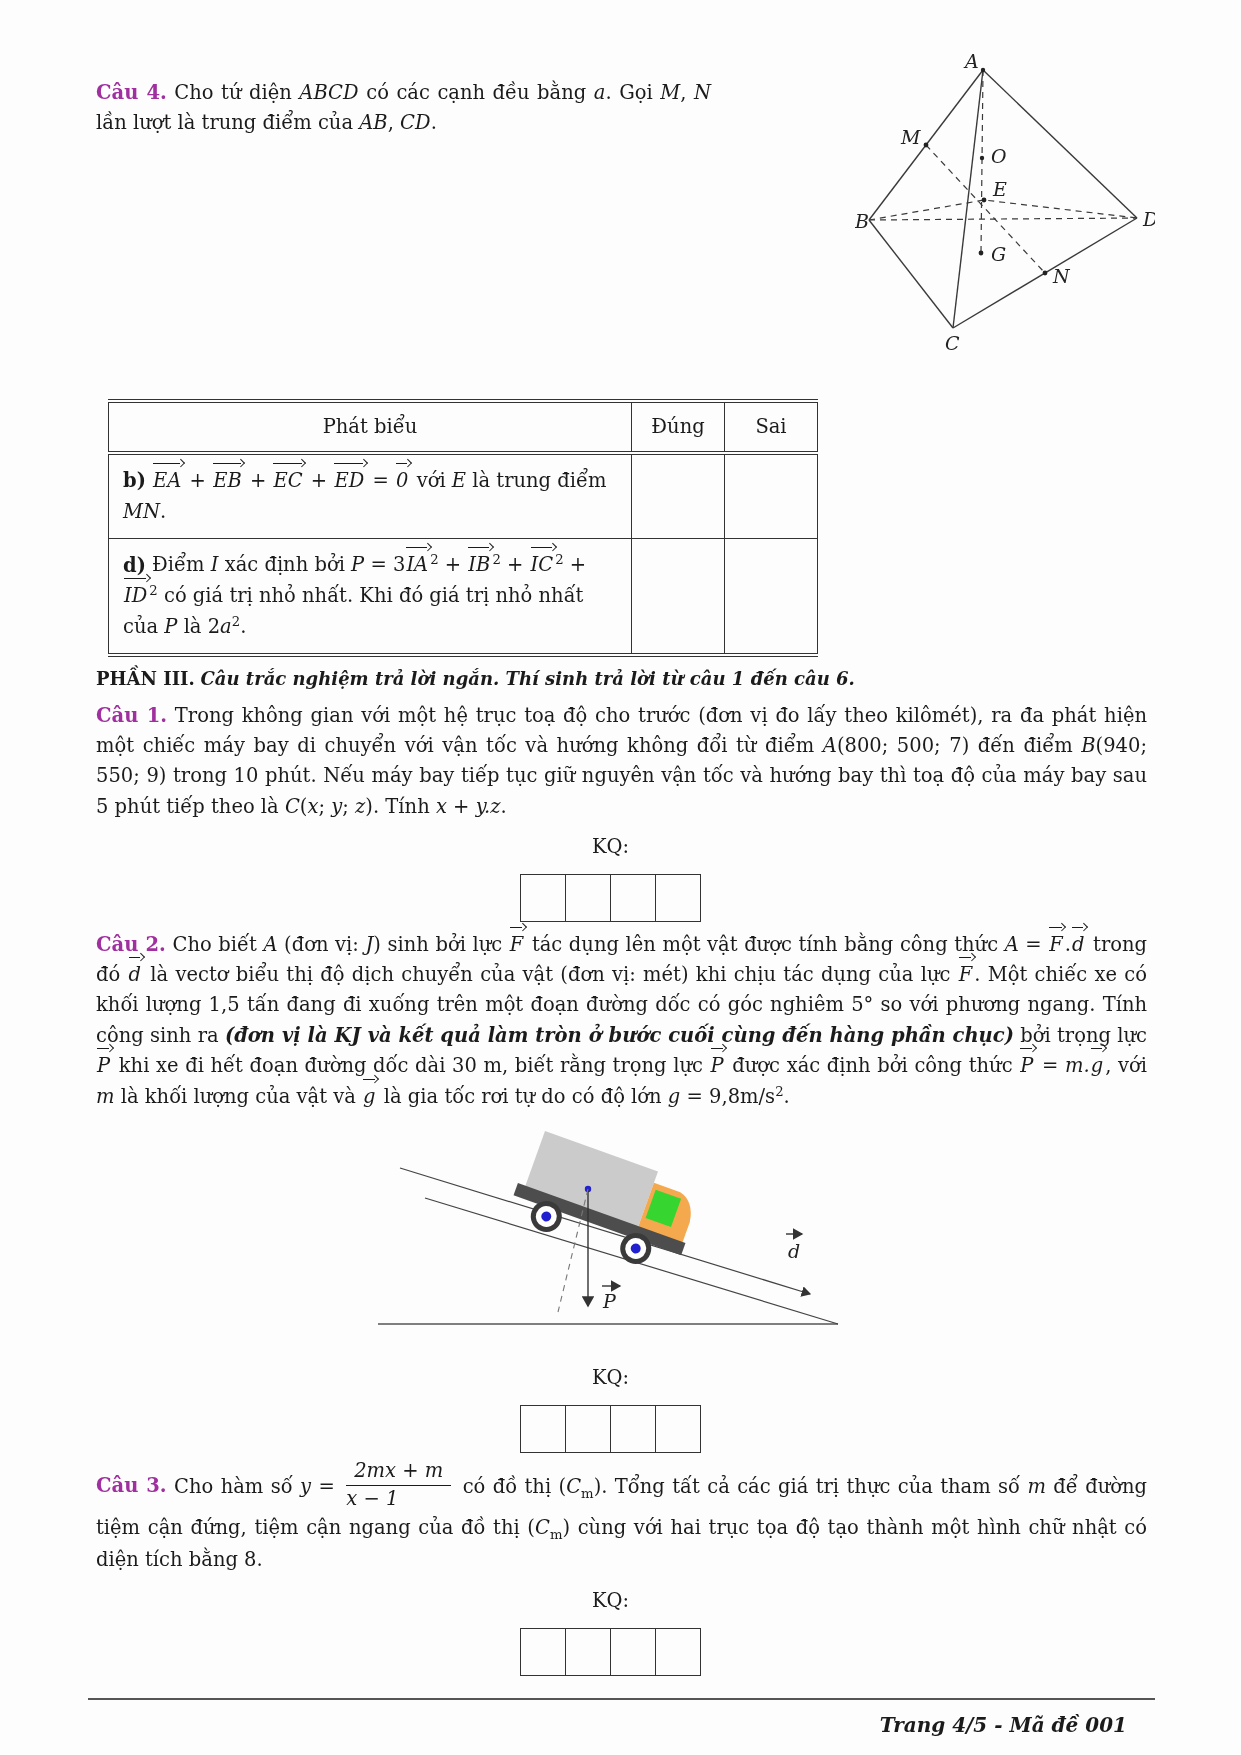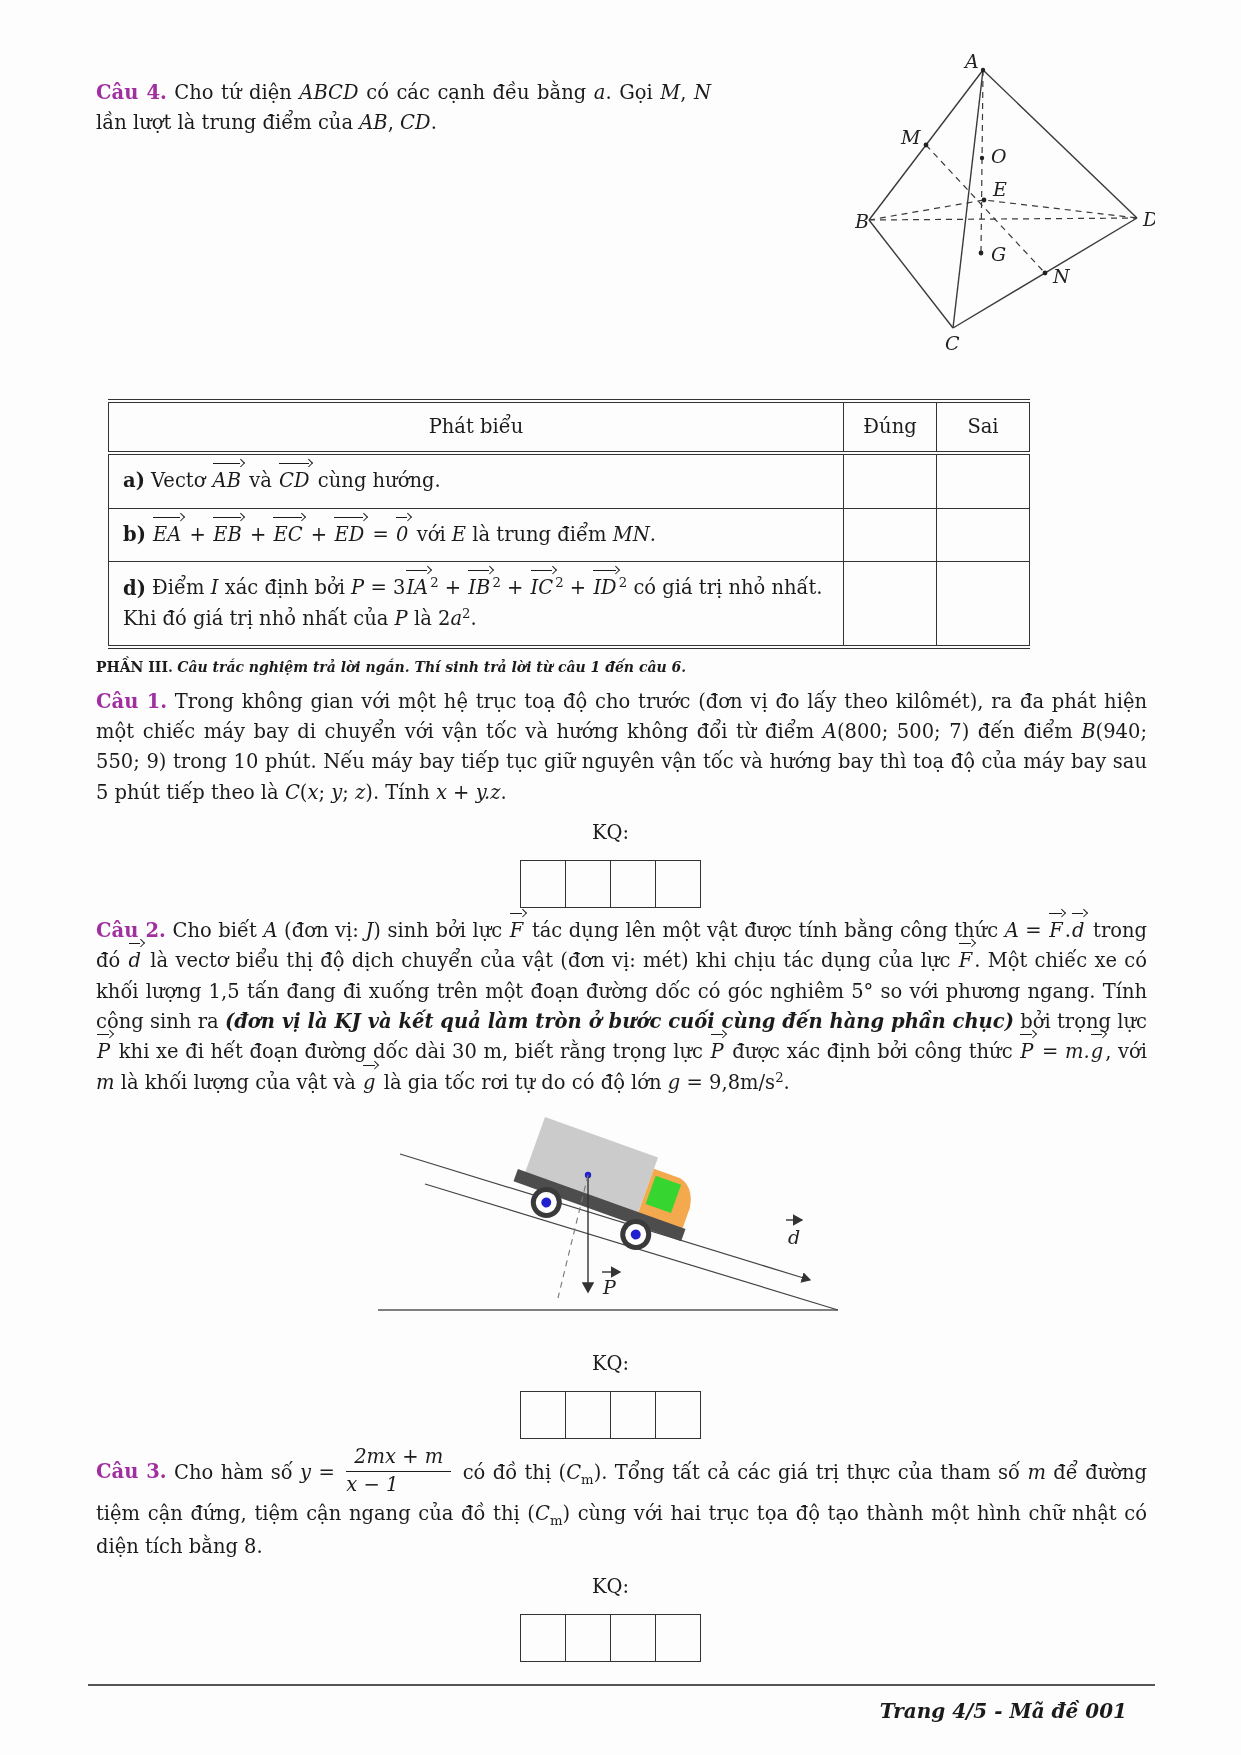--- a/index.html
+++ b/index.html
@@ -30,29 +30,29 @@
   .frac{display:inline-block;vertical-align:middle;font-style:italic;line-height:1.25;padding:0 4px;position:relative;top:-2px;}
   .frac .num{display:block;padding:0 8px 1px;border-bottom:1.5px solid currentColor;}
   .frac .den{display:block;padding-top:1px;}
 
   
   .q4-row{display:flex;align-items:flex-start;}
   .q4-text{width:615px;}
   .tetra-wrap{margin-left:auto;margin-top:-22px;}
 
   
-  table.stmt{border-collapse:collapse;margin:30px 0 0 20px;width:922px;
+  table.stmt{border-collapse:collapse;margin:30px 0 0 20px;width:710px;
     border-top:4px double #333;border-bottom:4px double #333;
     border-left:1.6px solid #333;border-right:1.6px solid #333;}
   table.stmt th,table.stmt td{border:1.4px solid #333;padding:11px 14px;}
   table.stmt th{font-weight:normal;text-align:center;border-bottom:4px double #333;padding:9px 8px;}
   table.stmt td.mark{width:64px;}
   table.stmt .row-label{font-weight:bold;}
 
-  .part3{margin-top:26px;font-size:14px;}
+  .part3{margin-top:26px;font-size:18px;}
   .part3 .ptitle{font-weight:bold;}
   .part3 .psub{font-weight:bold;font-style:italic;}
 
   .q1{margin-top:28px;}
   .q2{margin-top:12px;}
   .q3{margin-top:8px;}
 
   .kq{display:flex;justify-content:flex-end;align-items:center;gap:12px;margin:10px 22px 4px 0;flex-direction:column;}
   .kq-cells{display:flex;border:1.6px solid #333;}
   .kq-cell{width:44px;height:46px;border-right:1.6px solid #333;background:#fdfdfd;}
@@ -113,26 +113,20 @@
   <table class="stmt">
     <thead>
       <tr>
         <th>Phát biểu</th>
         <th class="mark">Đúng</th>
         <th class="mark">Sai</th>
       </tr>
     </thead>
     <tbody>
       <tr>
-        <td><span class="row-label">a)</span>
-            <span><span class="m-t">Vectơ </span><span class="m-v">AB</span><span class="m-t"> và </span><span class="m-v">CD</span><span class="m-t"> cùng hướng.</span></span></td>
-        <td class="mark"></td>
-        <td class="mark"></td>
-      </tr>
-      <tr>
         <td><span class="row-label">b)</span>
             <span><span class="m-v">EA</span><span class="m-t"> + </span><span class="m-v">EB</span><span class="m-t"> + </span><span class="m-v">EC</span><span class="m-t"> + </span><span class="m-v">ED</span><span class="m-t"> = </span><span class="m-v">0</span><span class="m-t"> với </span><span class="m-i">E</span><span class="m-t"> là trung điểm </span><span class="m-i">MN</span><span class="m-t">.</span></span></td>
         <td class="mark"></td>
         <td class="mark"></td>
       </tr>
       <tr>
         <td><span class="row-label">d)</span>
             <span><span class="m-t">Điểm </span><span class="m-i">I</span><span class="m-t"> xác định bởi </span><span class="m-i">P</span><span class="m-t"> = 3</span><span class="m-v">IA</span><sup>2</sup><span class="m-t"> + </span><span class="m-v">IB</span><sup>2</sup><span class="m-t"> + </span><span class="m-v">IC</span><sup>2</sup><span class="m-t"> + </span><span class="m-v">ID</span><sup>2</sup><span class="m-t"> có giá trị nhỏ nhất. Khi đó giá trị nhỏ nhất của </span><span class="m-i">P</span><span class="m-t"> là 2</span><span class="m-i">a</span><sup>2</sup><span class="m-t">.</span></span></td>
         <td class="mark"></td>
         <td class="mark"></td>

